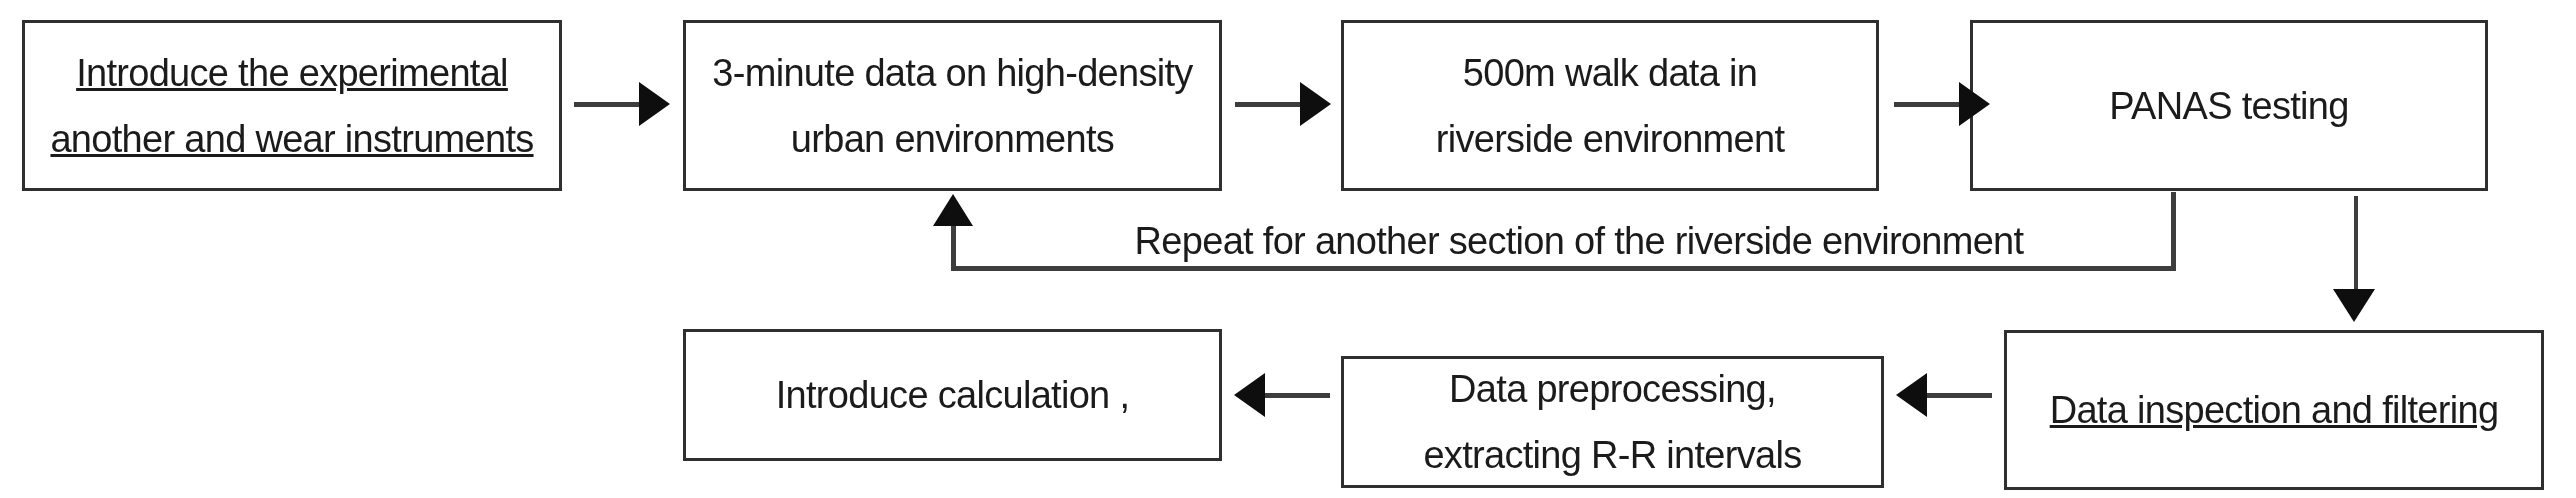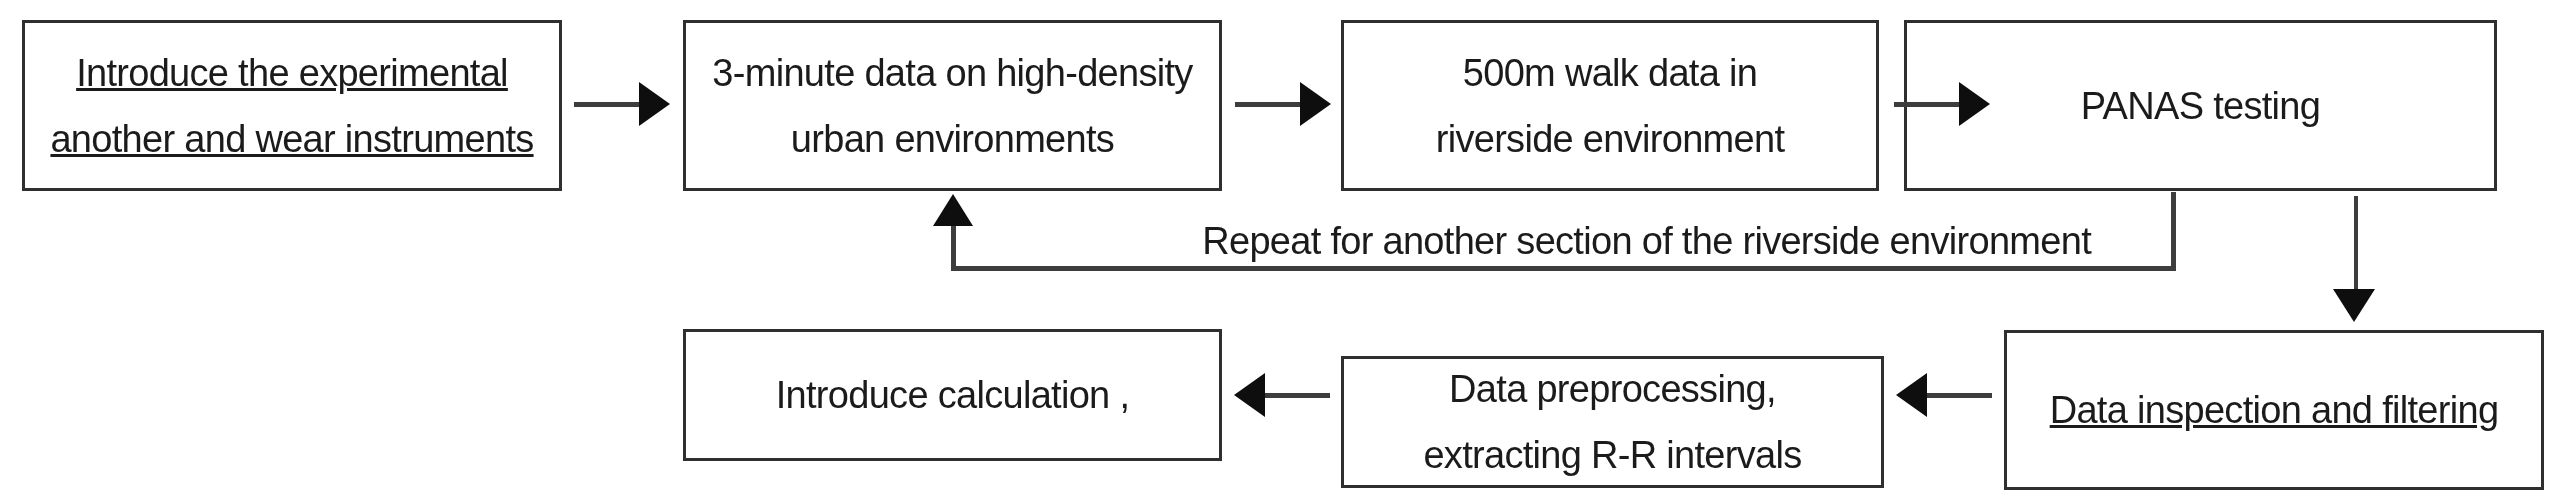--- a/index.html
+++ b/index.html
@@ -27,21 +27,21 @@
     align-items: center;
     text-align: center;
   }
 
   .bline { line-height: 66px; white-space: nowrap; }
 
   
   #box-intro      { left: 22px;   top: 20px;  width: 540px; height: 171px; text-decoration: underline; }
   #box-urban      { left: 683px; top: 20px;  width: 539px; height: 171px; }
   #box-riverside  { left: 1341px; top: 20px;  width: 538px; height: 171px; }
-  #box-panas      { left: 1904px; top: 20px;  width: 593px; height: 171px; }
+  #box-panas      { left: 1970px; top: 20px;  width: 518px; height: 171px; }
 
   
   #box-indicator  { left: 683px; top: 329px; width: 539px; height: 132px; }
   #box-preprocess { left: 1341px; top: 329px; width: 543px; height: 132px; margin-top: 27px; }
   #box-inspection { left: 2004px; top: 330px; width: 540px; height: 160px; text-decoration: underline; }
 
   
   .stem { position: absolute; background: var(--line, #3d3d3d); }
   #stem-ab  { left: 574px;  top: 102px; width: 68px;  height: 4.7px; }
   #stem-bc  { left: 1235px; top: 102px; width: 68px;  height: 4.7px; }
@@ -78,25 +78,25 @@
   #head-ab      { left: 639px;  top: 82px; }
   #head-bc      { left: 1300px; top: 82px; }
   #head-cd      { left: 1959px; top: 82px; }
   #head-loop-up { left: 933px; top: 194px; }
   #head-de      { left: 2333px; top: 289px; }
   #head-ef      { left: 1896px; top: 373px; }
   #head-fg      { left: 1234px; top: 373px; }
 
   #loop-label {
     position: absolute;
-    left: 1127px;
+    left: 1097px;
     top: 221px;
     width: 964px;
     line-height: 40px;
-    text-align: right;
+    text-align: center;
     white-space: nowrap;
   }
 </style>
 </head>
 <body>
 
 <div id="canvas">
 
   <div class="fbox" id="box-intro">
     <div class="bline">Introduce the experimental</div>

